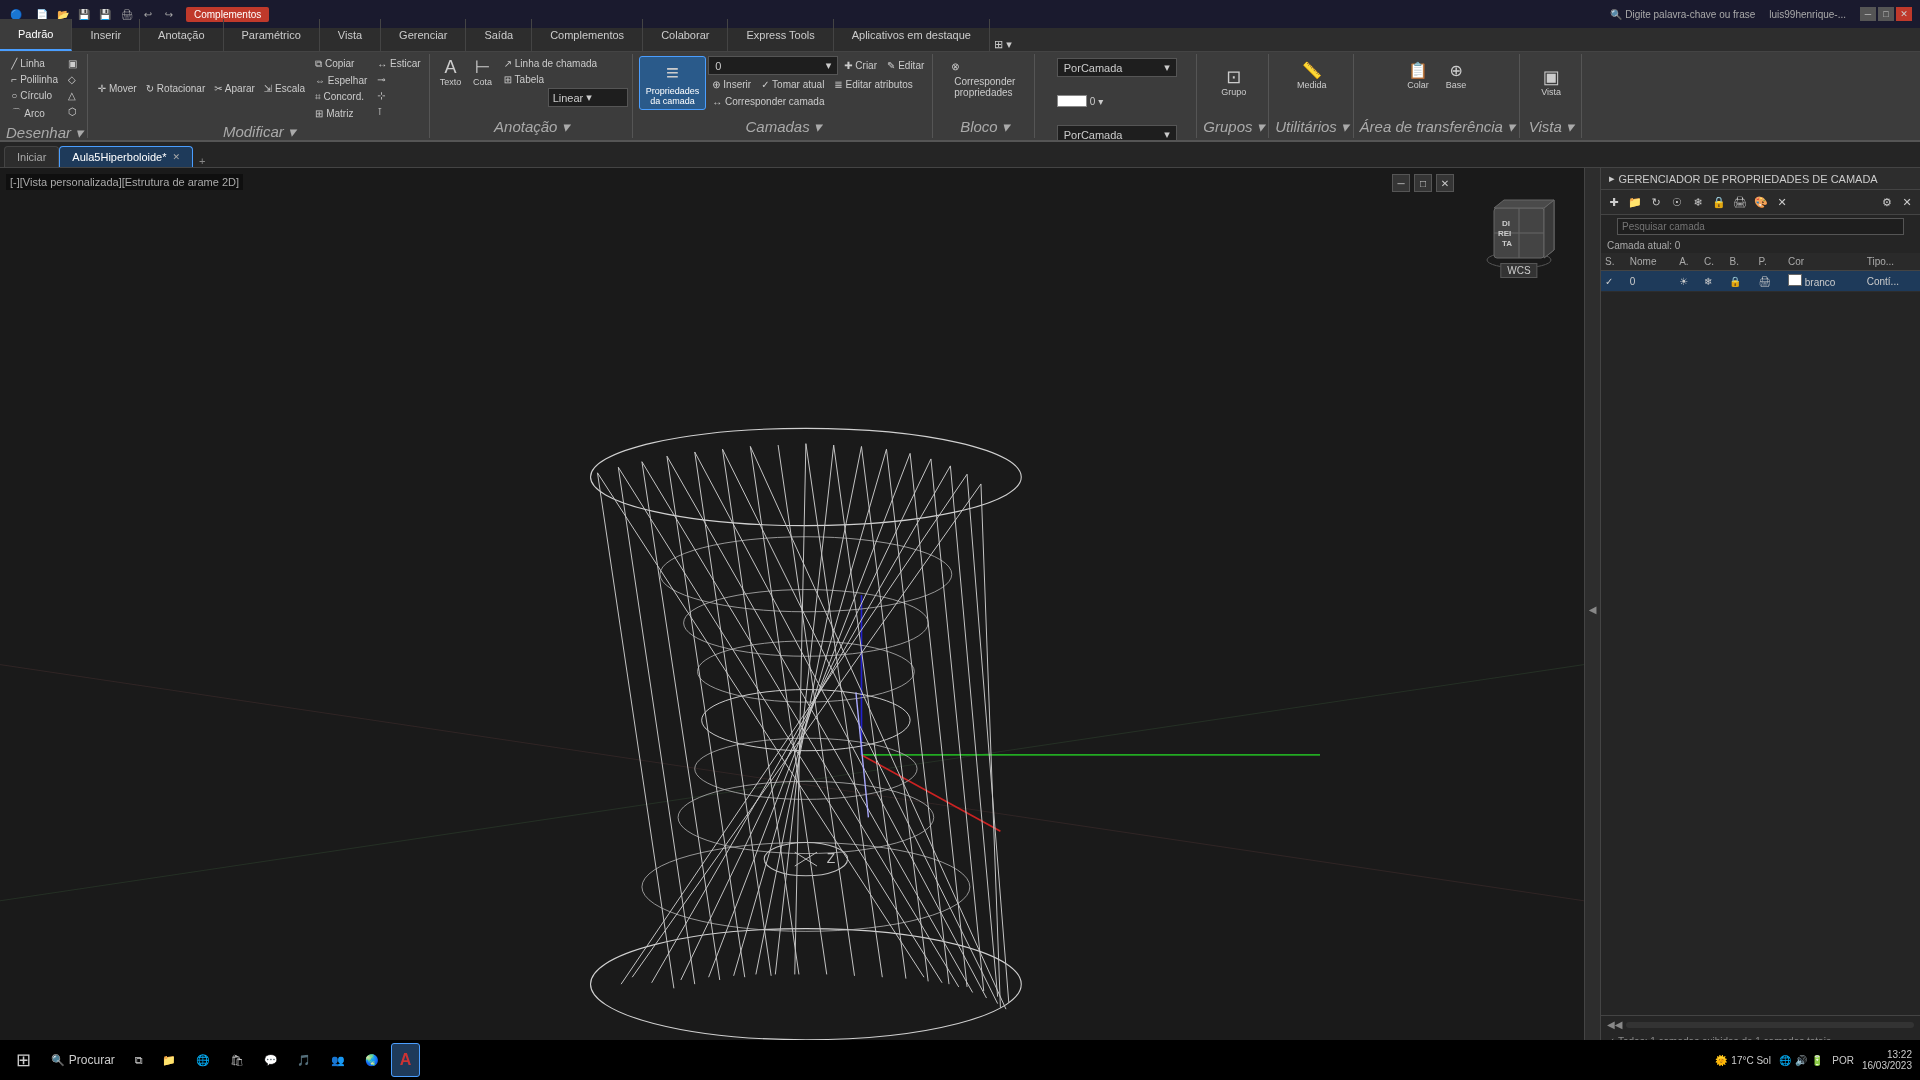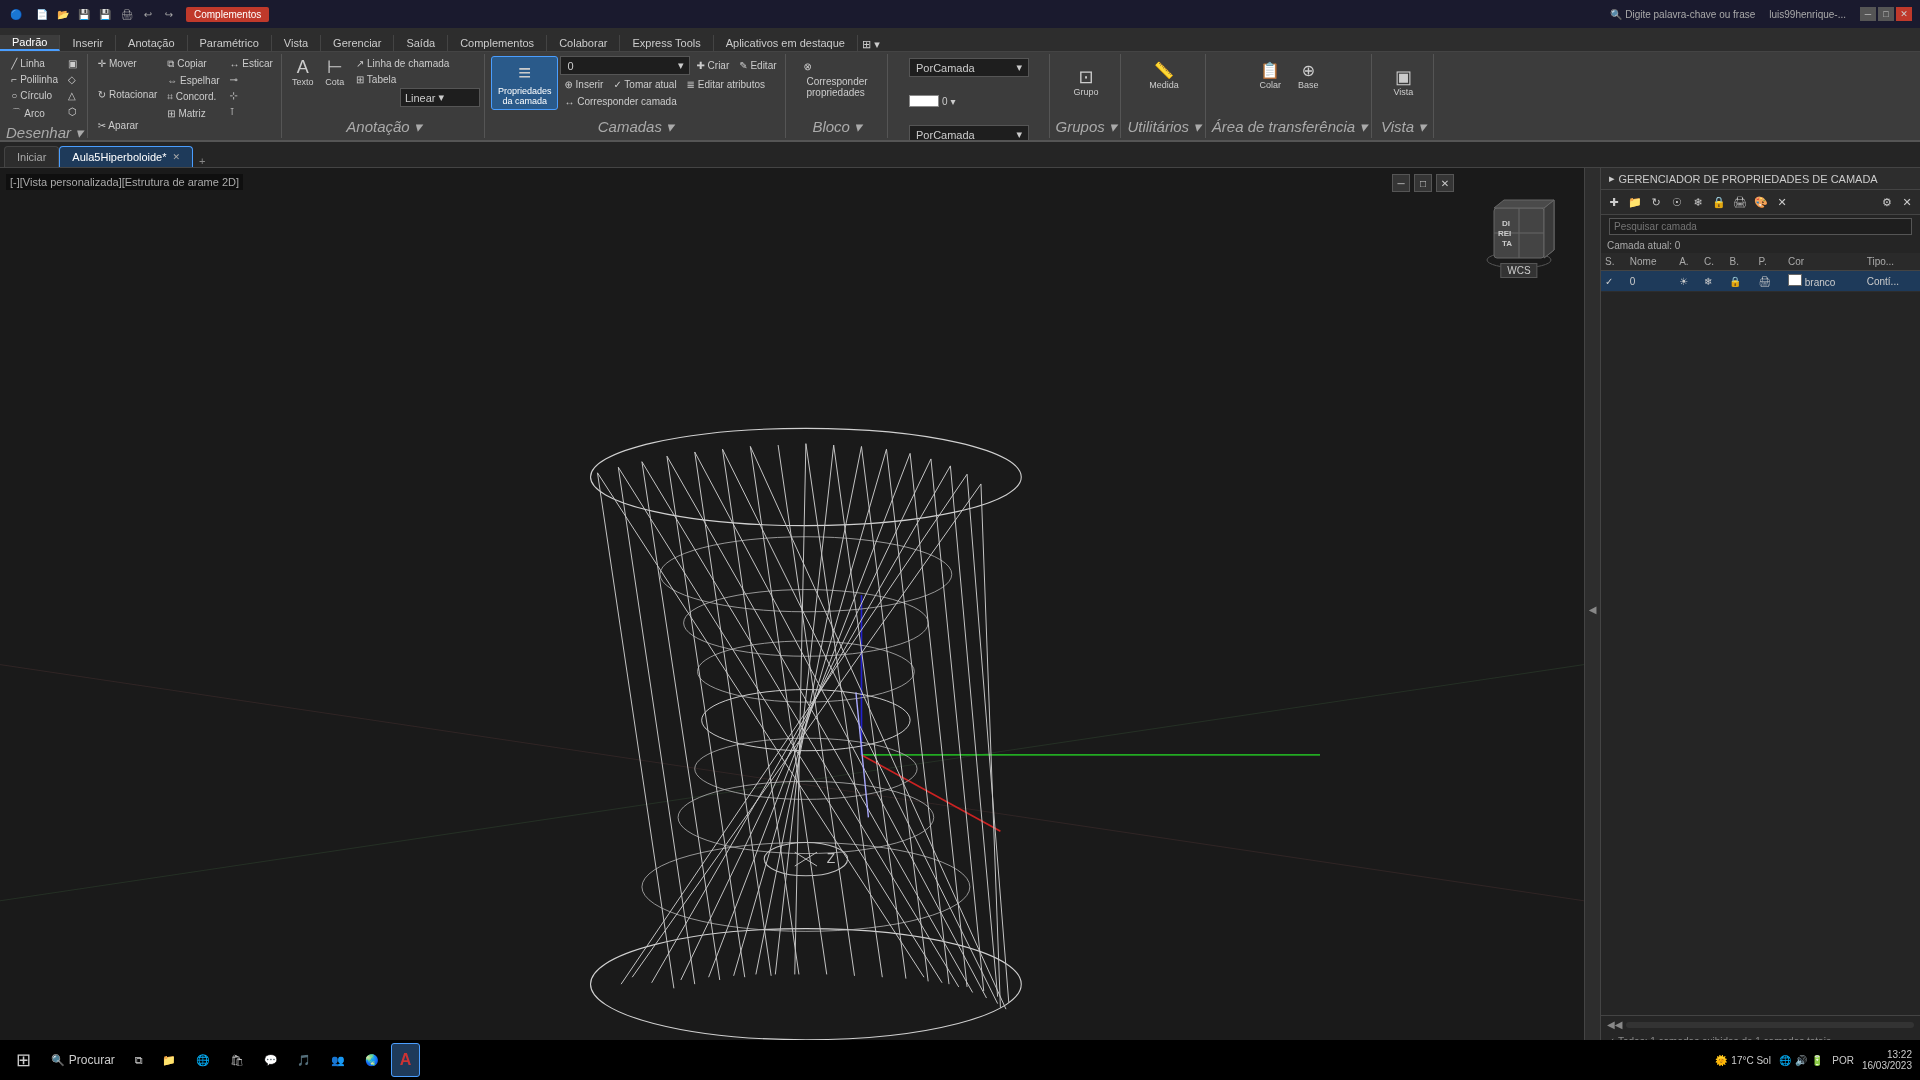--- a/index.html
+++ b/index.html
@@ -25,26 +25,26 @@
 
     
     #ribbon-tabs {
       height: 24px;
       background: #2d2d2d;
       display: flex;
       align-items: flex-end;
       border-bottom: 1px solid #444;
     }
     .ribbon-tab {
-      padding: 4px 12px;
+      padding: 4px 18px;
       font-size: 11px;
       color: #ccc;
       cursor: pointer;
       border-right: 1px solid #444;
-      height: 16px;
+      height: 32px;
       display: flex;
       align-items: center;
     }
     .ribbon-tab.active {
       background: #3c3c3c;
       color: #fff;
       border-bottom: 2px solid #4a9eff;
     }
 
     
@@ -234,21 +234,21 @@
       gap: 3px;
       border-bottom: 1px solid #444;
       background: #2a2a2a;
     }
     .layer-tb-btn {
       width: 18px; height: 18px;
       display: flex; align-items: center; justify-content: center;
       font-size: 11px; cursor: pointer; color: #ccc;
     }
     #layer-search {
-      margin: 3px 8px;
+      margin: 3px 16px;
       display: flex;
       align-items: center;
     }
     #layer-search input {
       flex: 1;
       background: #1e1e1e;
       border: 1px solid #555;
       color: #ccc;
       font-size: 10px;
       padding: 2px 4px;
@@ -450,21 +450,21 @@
         <div class="ribbon-btn-small">◇</div>
         <div class="ribbon-btn-small">△</div>
         <div class="ribbon-btn-small">⬡</div>
       </div>
     </div>
     <div class="ribbon-group-title">Desenhar ▾</div>
   </div>
 
   <div class="ribbon-group">
     <div class="ribbon-btns">
-      <div style="display:flex;flex-direction:column;gap:16px;">
+      <div style="display:flex;flex-direction:row;gap:1px;">
         <div class="ribbon-btn-small">✛ Mover</div>
         <div class="ribbon-btn-small">↻ Rotacionar</div>
         <div class="ribbon-btn-small">✂ Aparar</div>
         <div class="ribbon-btn-small">⇲ Escala</div>
       </div>
       <div style="display:flex;flex-direction:column;gap:1px;">
         <div class="ribbon-btn-small">⧉ Copiar</div>
         <div class="ribbon-btn-small">⇔ Espelhar</div>
         <div class="ribbon-btn-small">⌗ Concord.</div>
         <div class="ribbon-btn-small">⊞ Matriz</div>

